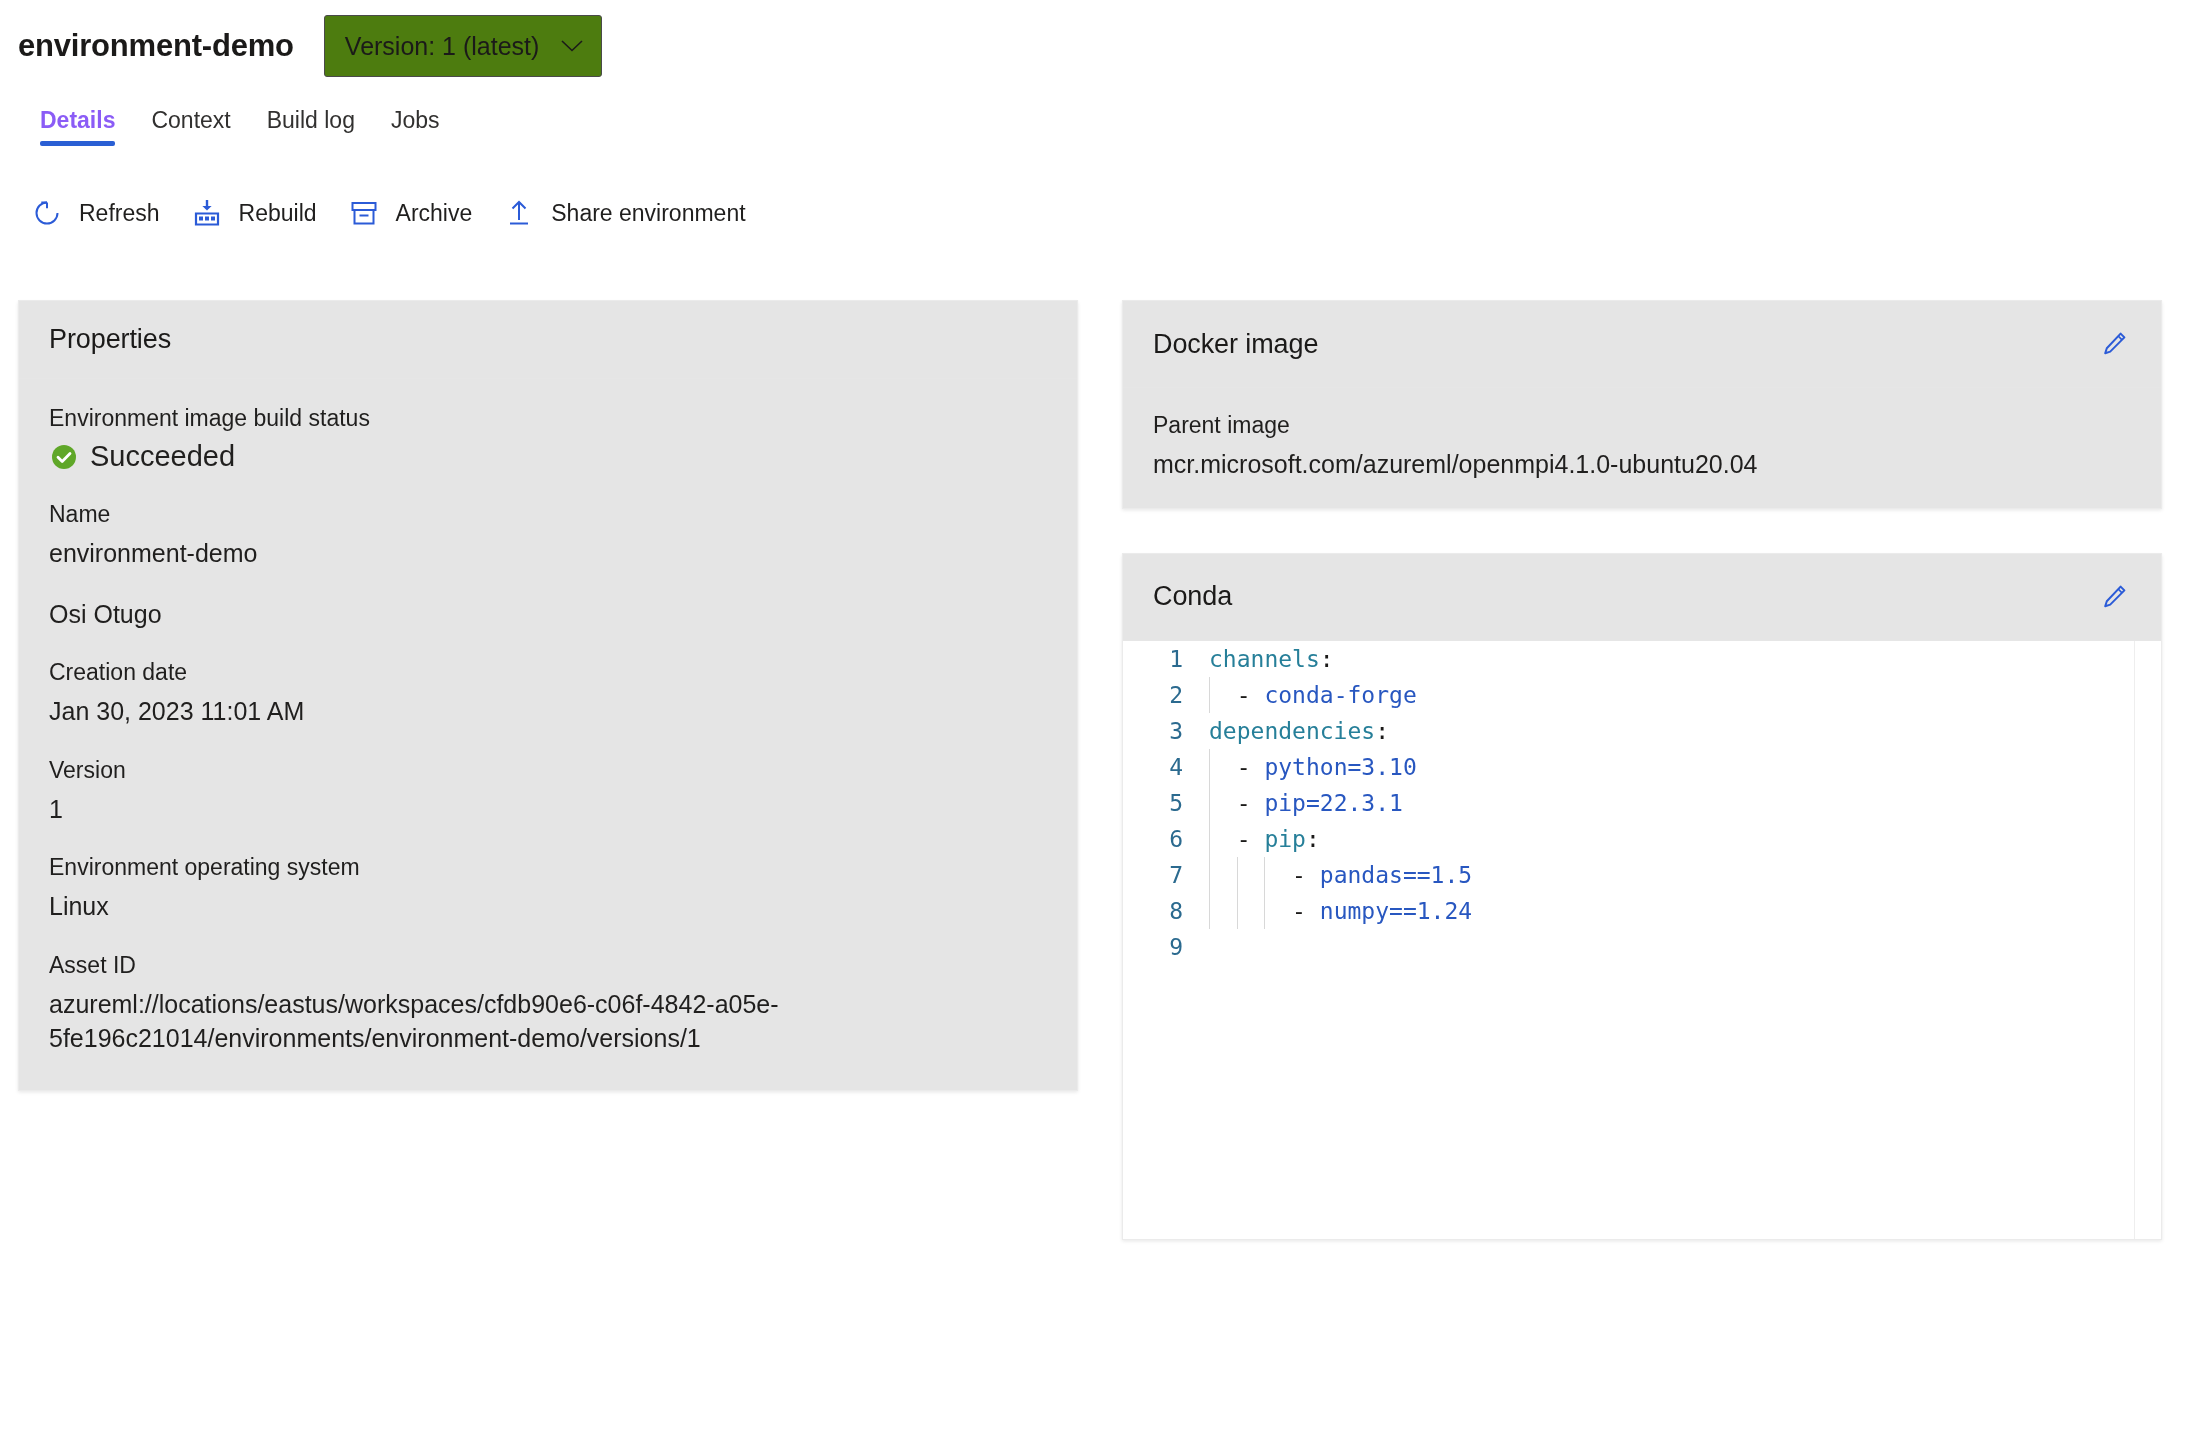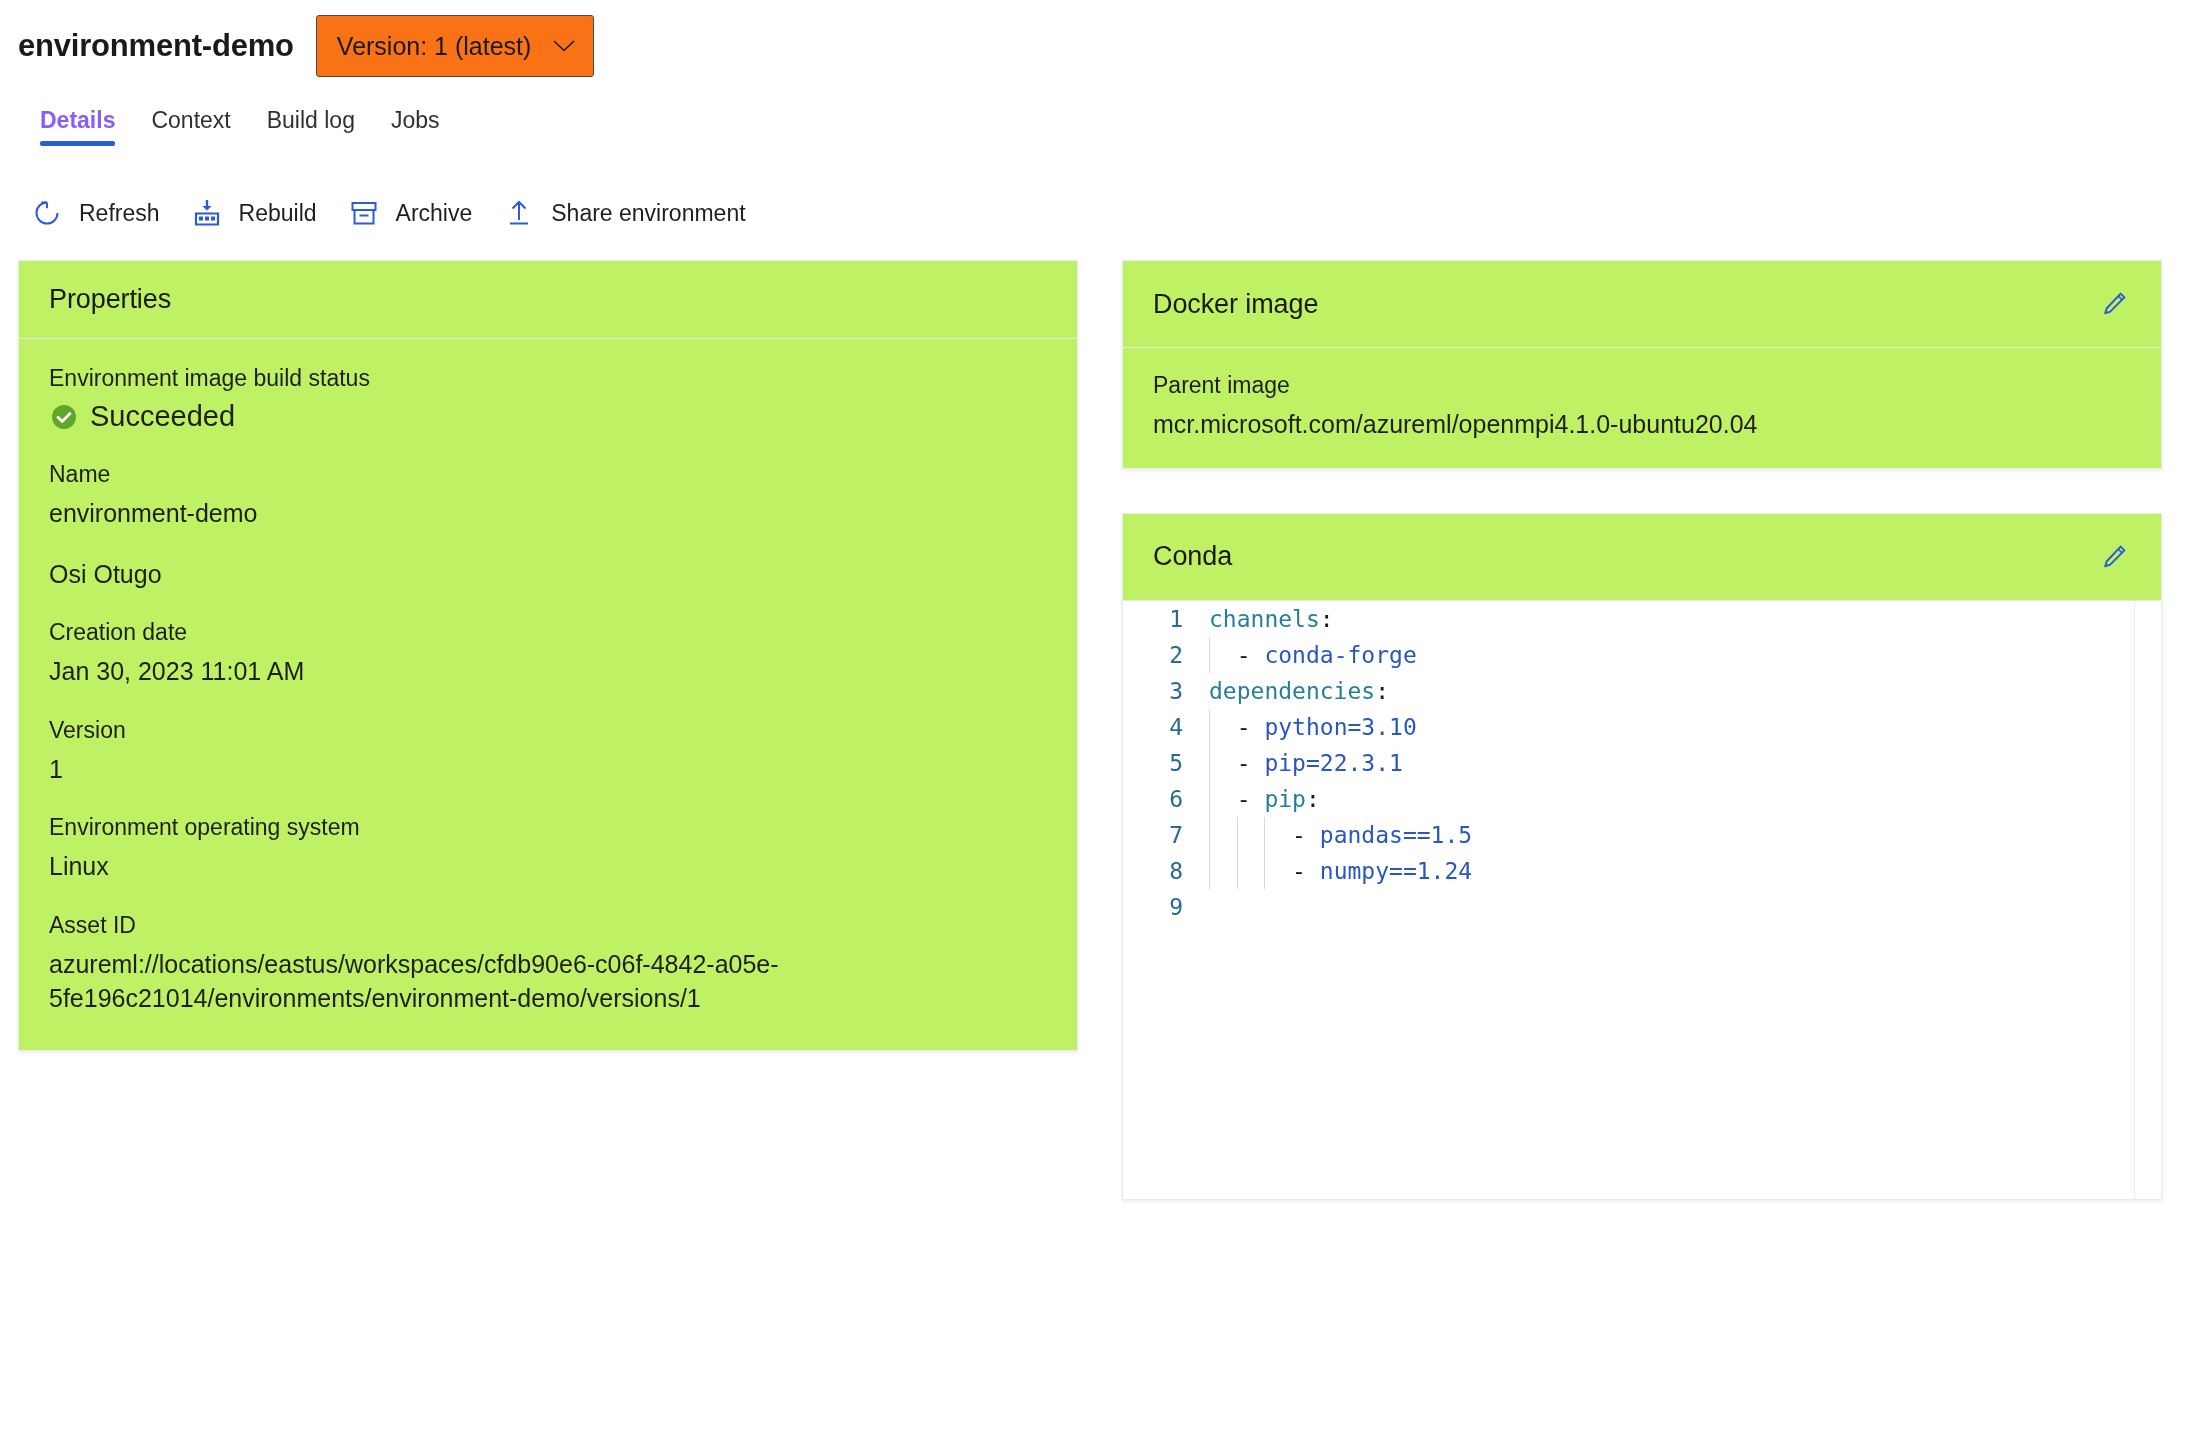--- a/index.html
+++ b/index.html
@@ -29,24 +29,25 @@
   }
   .version-select {
     display: flex;
     align-items: center;
     gap: 22px;
     border: 1px solid #4a4a4a;
     border-radius: 3px;
     padding: 13px 18px 13px 20px;
     font-size: 25px;
     color: #1b1a19;
-    background: #f97316;
+    background: #4d7c0f;
     cursor: pointer;
     white-space: nowrap;
     height: 62px;
+    margin-left: 8px;
   }
   .chev {
     width: 22px; height: 12px;
     flex: 0 0 auto;
   }
 
   
   .tabs {
     display: flex;
     align-items: flex-end;
@@ -99,24 +100,25 @@
   .content {
     display: flex;
     gap: 44px;
     padding: 22px 18px 0 18px;
     align-items: flex-start;
   }
   .col-left  { width: 1060px; flex: 0 0 1060px; }
   .col-right { width: 1040px; flex: 0 0 1040px; }
 
   .card {
-    background: #bef264;
+    background: #e5e5e5;
     border: 1px solid #ebebeb;
     box-shadow: 0 1.6px 3.6px rgba(0,0,0,0.09), 0 0.3px 0.9px rgba(0,0,0,0.08);
     margin-bottom: 44px;
+    margin-top: 40px;
   }
   .card-head {
     display: flex;
     align-items: center;
     justify-content: space-between;
     padding: 22px 26px 22px 30px;
     border-bottom: 1px solid #e6e6e6;
     min-height: 78px;
   }
   .card-title {

